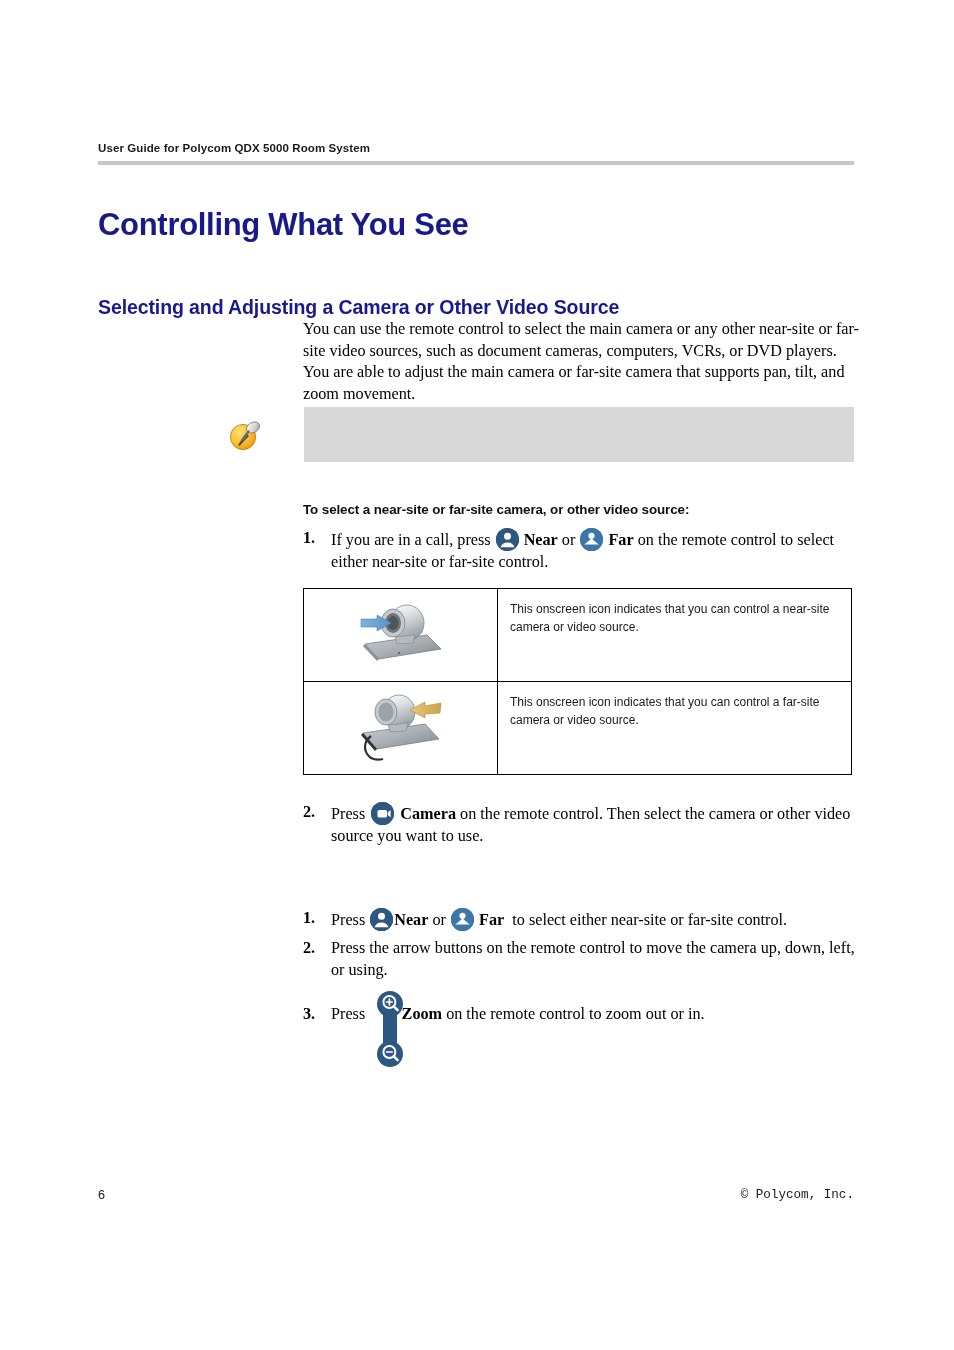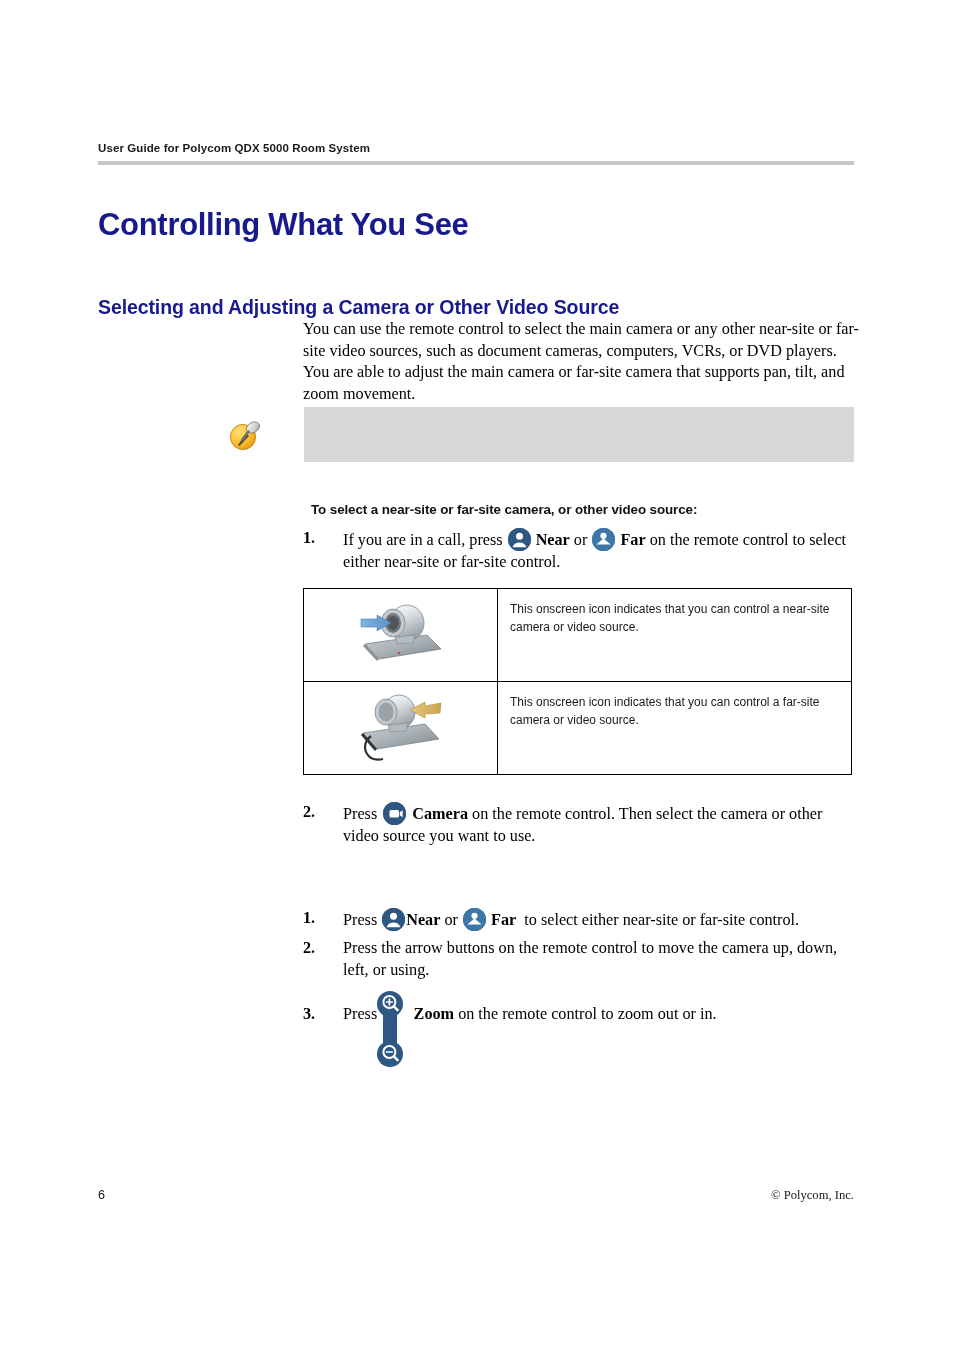--- a/index.html
+++ b/index.html
@@ -97,39 +97,38 @@
   }
 
   
   .proc-heading {
     position: absolute;
     font-family: "Liberation Sans", sans-serif;
     font-size: 13.4px;
     font-weight: bold;
     color: #111111;
     letter-spacing: -0.1px;
-    margin-left: 8px;
   }
   .proc-heading.h1 { left: 303px; top: 502px; width: 560px; }
   .proc-heading.h2 { left: 303px; top: 882px; width: 560px; }
 
   .step {
     position: absolute;
     font-size: 16.2px;
     line-height: 21.5px;
   }
   .step .num {
     position: absolute;
     left: 0; top: 0;
     width: 28px;
     font-weight: bold;
   }
   .step .txt {
     display: block;
-    margin-left: 40px;
+    margin-left: 28px;
   }
 
   #step1-1 { left: 303px; top: 528px; width: 556px; }
   #step1-2 { left: 303px; top: 802px; width: 556px; }
   #step2-1 { left: 303px; top: 908px; width: 556px; }
   #step2-2 { left: 303px; top: 938px; width: 556px; }
   #step2-3 { left: 303px; top: 1004px; width: 556px; }
 
   .bold { font-weight: bold; }
 
@@ -195,21 +194,21 @@
   .footer-page {
     position: absolute;
     left: 98px; top: 1188px;
     font-family: "Liberation Sans", sans-serif;
     font-size: 12.6px;
     color: #1a1a1a;
   }
   .footer-copy {
     position: absolute;
     right: 100px; top: 1188px;
-    font-family: Liberation Serif, serif;
+    font-family: Liberation Mono, monospace;
     font-size: 12.6px;
     color: #1a1a1a;
   }
 </style>
 </head>
 <body>
 
 <div class="page">
 
   <div class="running-header">User Guide for Polycom QDX 5000 Room System</div>

